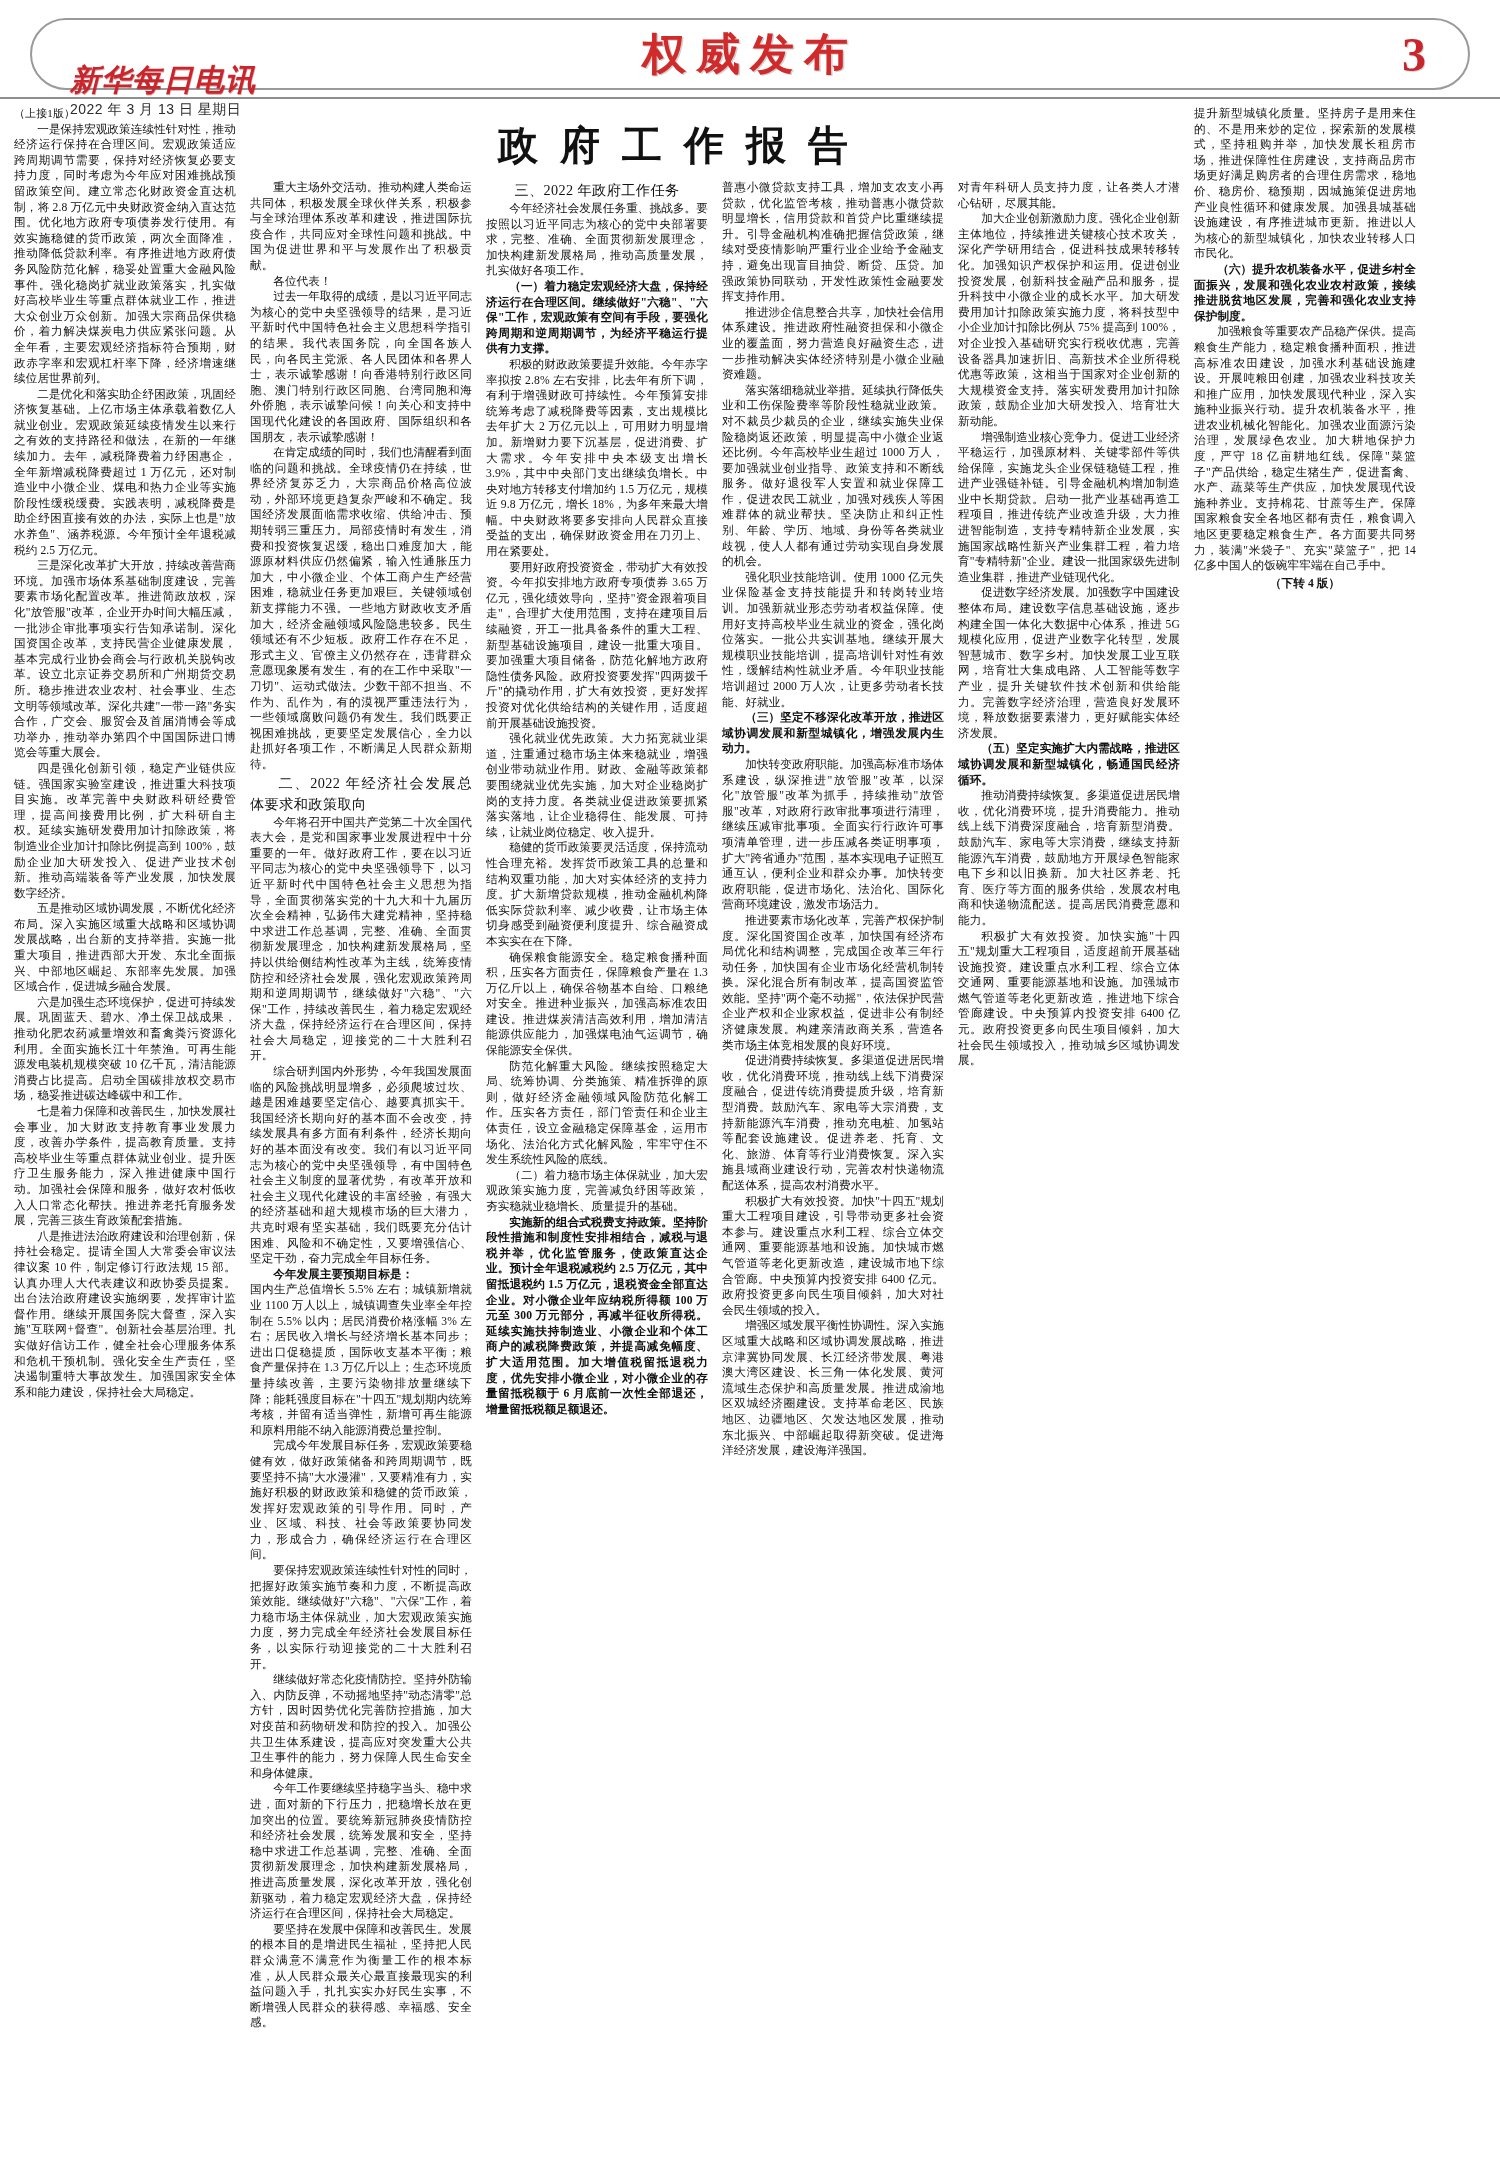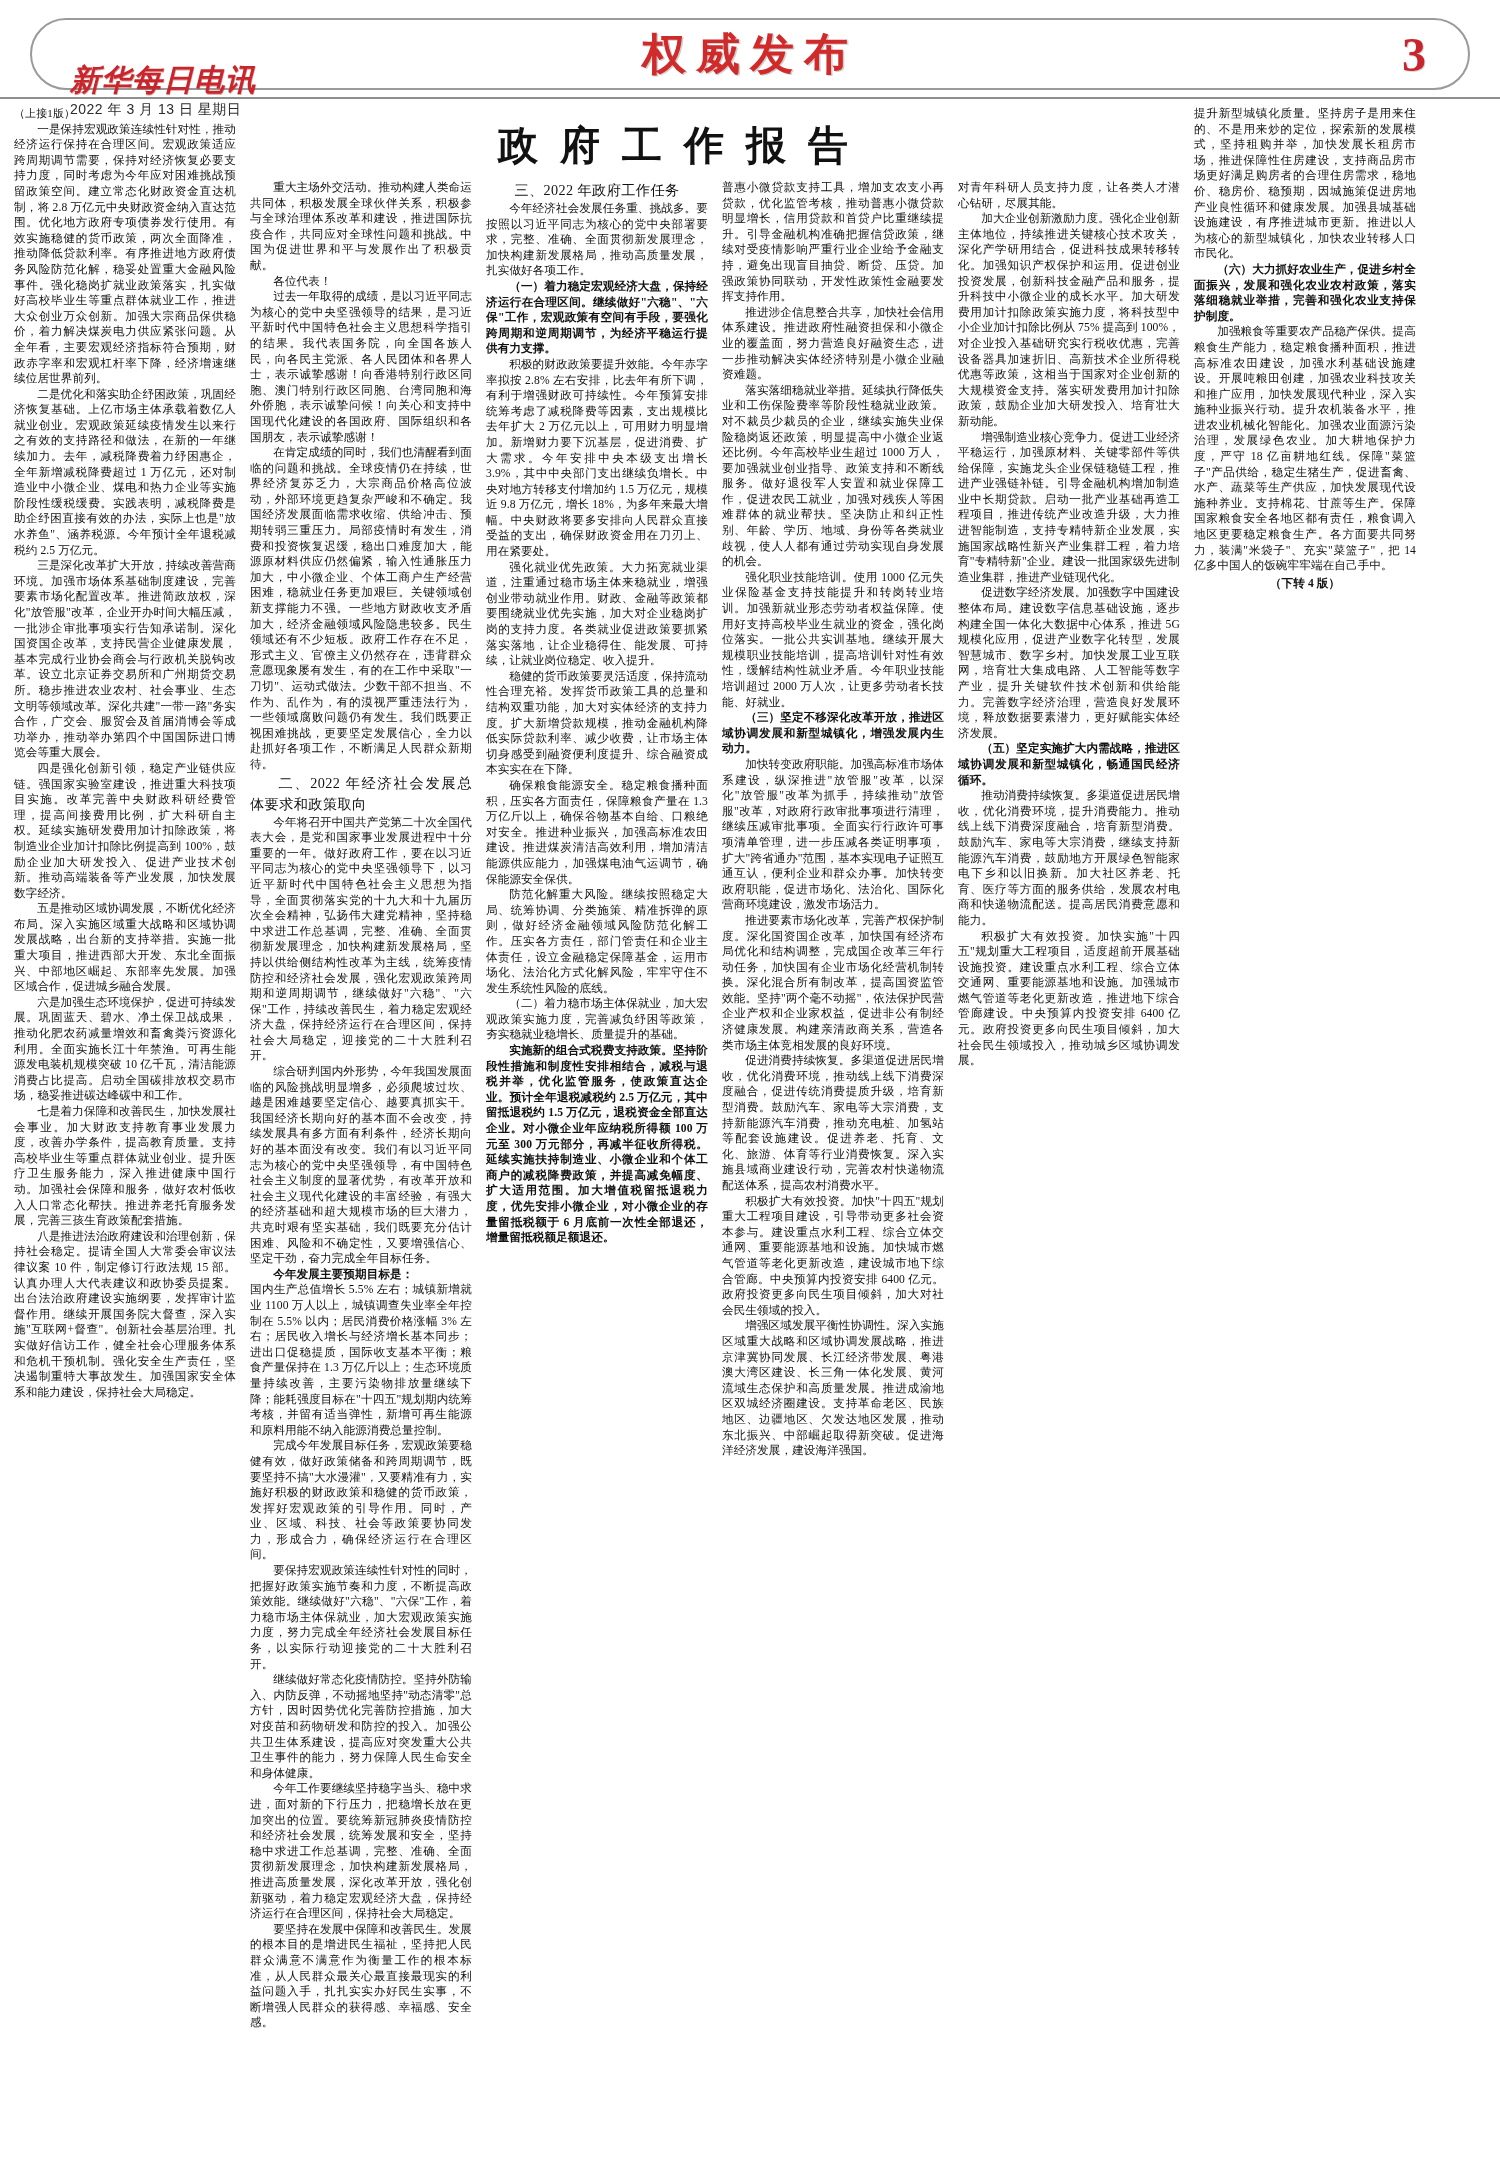--- a/index.html
+++ b/index.html
@@ -169,20 +169,21 @@
   <p>今年工作要继续坚持稳字当头、稳中求进，面对新的下行压力，把稳增长放在更加突出的位置。要统筹新冠肺炎疫情防控和经济社会发展，统筹发展和安全，坚持稳中求进工作总基调，完整、准确、全面贯彻新发展理念，加快构建新发展格局，推进高质量发展，深化改革开放，强化创新驱动，着力稳定宏观经济大盘，保持经济运行在合理区间，保持社会大局稳定。</p>
   <p>要坚持在发展中保障和改善民生。发展的根本目的是增进民生福祉，坚持把人民群众满意不满意作为衡量工作的根本标准，从人民群众最关心最直接最现实的利益问题入手，扎扎实实办好民生实事，不断增强人民群众的获得感、幸福感、安全感。</p>
 </div>
 
 <div class="col" id="col3">
   <div class="shift"></div>
   <p class="sec center">三、2022 年政府工作任务</p>
   <p>今年经济社会发展任务重、挑战多。要按照以习近平同志为核心的党中央部署要求，完整、准确、全面贯彻新发展理念，加快构建新发展格局，推动高质量发展，扎实做好各项工作。</p>
   <p class="b">（一）着力稳定宏观经济大盘，保持经济运行在合理区间。继续做好"六稳"、"六保"工作，宏观政策有空间有手段，要强化跨周期和逆周期调节，为经济平稳运行提供有力支撑。</p>
   <p>积极的财政政策要提升效能。今年赤字率拟按 2.8% 左右安排，比去年有所下调，有利于增强财政可持续性。今年预算安排统筹考虑了减税降费等因素，支出规模比去年扩大 2 万亿元以上，可用财力明显增加。新增财力要下沉基层，促进消费、扩大需求。今年安排中央本级支出增长 3.9%，其中中央部门支出继续负增长。中央对地方转移支付增加约 1.5 万亿元，规模近 9.8 万亿元，增长 18%，为多年来最大增幅。中央财政将要多安排向人民群众直接受益的支出，确保财政资金用在刀刃上、用在紧要处。</p>
+  <p>要用好政府投资资金，带动扩大有效投资。今年拟安排地方政府专项债券 3.65 万亿元，强化绩效导向，坚持"资金跟着项目走"，合理扩大使用范围，支持在建项目后续融资，开工一批具备条件的重大工程、新型基础设施项目，建设一批重大项目。要加强重大项目储备，防范化解地方政府隐性债务风险。政府投资要发挥"四两拨千斤"的撬动作用，扩大有效投资，更好发挥投资对优化供给结构的关键作用，适度超前开展基础设施投资。</p>
   <p>强化就业优先政策。大力拓宽就业渠道，注重通过稳市场主体来稳就业，增强创业带动就业作用。财政、金融等政策都要围绕就业优先实施，加大对企业稳岗扩岗的支持力度。各类就业促进政策要抓紧落实落地，让企业稳得住、能发展、可持续，让就业岗位稳定、收入提升。</p>
   <p>稳健的货币政策要灵活适度，保持流动性合理充裕。发挥货币政策工具的总量和结构双重功能，加大对实体经济的支持力度。扩大新增贷款规模，推动金融机构降低实际贷款利率、减少收费，让市场主体切身感受到融资便利度提升、综合融资成本实实在在下降。</p>
   <p>确保粮食能源安全。稳定粮食播种面积，压实各方面责任，保障粮食产量在 1.3 万亿斤以上，确保谷物基本自给、口粮绝对安全。推进种业振兴，加强高标准农田建设。推进煤炭清洁高效利用，增加清洁能源供应能力，加强煤电油气运调节，确保能源安全保供。</p>
   <p>防范化解重大风险。继续按照稳定大局、统筹协调、分类施策、精准拆弹的原则，做好经济金融领域风险防范化解工作。压实各方责任，部门管责任和企业主体责任，设立金融稳定保障基金，运用市场化、法治化方式化解风险，牢牢守住不发生系统性风险的底线。</p>
   <p>（二）着力稳市场主体保就业，加大宏观政策实施力度，完善减负纾困等政策，夯实稳就业稳增长、质量提升的基础。</p>
   <p class="b">实施新的组合式税费支持政策。坚持阶段性措施和制度性安排相结合，减税与退税并举，优化监管服务，使政策直达企业。预计全年退税减税约 2.5 万亿元，其中留抵退税约 1.5 万亿元，退税资金全部直达企业。对小微企业年应纳税所得额 100 万元至 300 万元部分，再减半征收所得税。延续实施扶持制造业、小微企业和个体工商户的减税降费政策，并提高减免幅度、扩大适用范围。加大增值税留抵退税力度，优先安排小微企业，对小微企业的存量留抵税额于 6 月底前一次性全部退还，增量留抵税额足额退还。</p>
   <p></p>
 </div>
 
 <div class="col" id="col4">
@@ -205,16 +206,16 @@
   <p>加大企业创新激励力度。强化企业创新主体地位，持续推进关键核心技术攻关，深化产学研用结合，促进科技成果转移转化。加强知识产权保护和运用。促进创业投资发展，创新科技金融产品和服务，提升科技中小微企业的成长水平。加大研发费用加计扣除政策实施力度，将科技型中小企业加计扣除比例从 75% 提高到 100%，对企业投入基础研究实行税收优惠，完善设备器具加速折旧、高新技术企业所得税优惠等政策，这相当于国家对企业创新的大规模资金支持。落实研发费用加计扣除政策，鼓励企业加大研发投入、培育壮大新动能。</p>
   <p>增强制造业核心竞争力。促进工业经济平稳运行，加强原材料、关键零部件等供给保障，实施龙头企业保链稳链工程，推进产业强链补链。引导金融机构增加制造业中长期贷款。启动一批产业基础再造工程项目，推进传统产业改造升级，大力推进智能制造，支持专精特新企业发展，实施国家战略性新兴产业集群工程，着力培育"专精特新"企业。建设一批国家级先进制造业集群，推进产业链现代化。</p>
   <p>促进数字经济发展。加强数字中国建设整体布局。建设数字信息基础设施，逐步构建全国一体化大数据中心体系，推进 5G 规模化应用，促进产业数字化转型，发展智慧城市、数字乡村。加快发展工业互联网，培育壮大集成电路、人工智能等数字产业，提升关键软件技术创新和供给能力。完善数字经济治理，营造良好发展环境，释放数据要素潜力，更好赋能实体经济发展。</p>
   <p class="b">（五）坚定实施扩大内需战略，推进区域协调发展和新型城镇化，畅通国民经济循环。</p>
   <p>推动消费持续恢复。多渠道促进居民增收，优化消费环境，提升消费能力。推动线上线下消费深度融合，培育新型消费。鼓励汽车、家电等大宗消费，继续支持新能源汽车消费，鼓励地方开展绿色智能家电下乡和以旧换新。加大社区养老、托育、医疗等方面的服务供给，发展农村电商和快递物流配送。提高居民消费意愿和能力。</p>
   <p>积极扩大有效投资。加快实施"十四五"规划重大工程项目，适度超前开展基础设施投资。建设重点水利工程、综合立体交通网、重要能源基地和设施。加强城市燃气管道等老化更新改造，推进地下综合管廊建设。中央预算内投资安排 6400 亿元。政府投资更多向民生项目倾斜，加大社会民生领域投入，推动城乡区域协调发展。</p>
 </div>
 
 <div class="col" id="col6">
   <p class="noind">提升新型城镇化质量。坚持房子是用来住的、不是用来炒的定位，探索新的发展模式，坚持租购并举，加快发展长租房市场，推进保障性住房建设，支持商品房市场更好满足购房者的合理住房需求，稳地价、稳房价、稳预期，因城施策促进房地产业良性循环和健康发展。加强县城基础设施建设，有序推进城市更新。推进以人为核心的新型城镇化，加快农业转移人口市民化。</p>
-  <p class="b">（六）大力抓好农业生产，促进乡村全面振兴，发展和强化农业农村政策，落实落细稳就业举措，完善和强化农业支持保护制度。</p>
+  <p class="b">（六）提升农机装备水平，促进乡村全面振兴，发展和强化农业农村政策，接续推进脱贫地区发展，完善和强化农业支持保护制度。</p>
   <p>加强粮食等重要农产品稳产保供。提高粮食生产能力，稳定粮食播种面积，推进高标准农田建设，加强水利基础设施建设。开展吨粮田创建，加强农业科技攻关和推广应用，加快发展现代种业，深入实施种业振兴行动。提升农机装备水平，推进农业机械化智能化。加强农业面源污染治理，发展绿色农业。加大耕地保护力度，严守 18 亿亩耕地红线。保障"菜篮子"产品供给，稳定生猪生产，促进畜禽、水产、蔬菜等生产供应，加快发展现代设施种养业。支持棉花、甘蔗等生产。保障国家粮食安全各地区都有责任，粮食调入地区更要稳定粮食生产。各方面要共同努力，装满"米袋子"、充实"菜篮子"，把 14 亿多中国人的饭碗牢牢端在自己手中。</p>
   <p class="endnote" style="text-align:center;text-indent:0;margin-top:2px;">（下转 4 版）</p>
 </div>
 
 </body></html>

